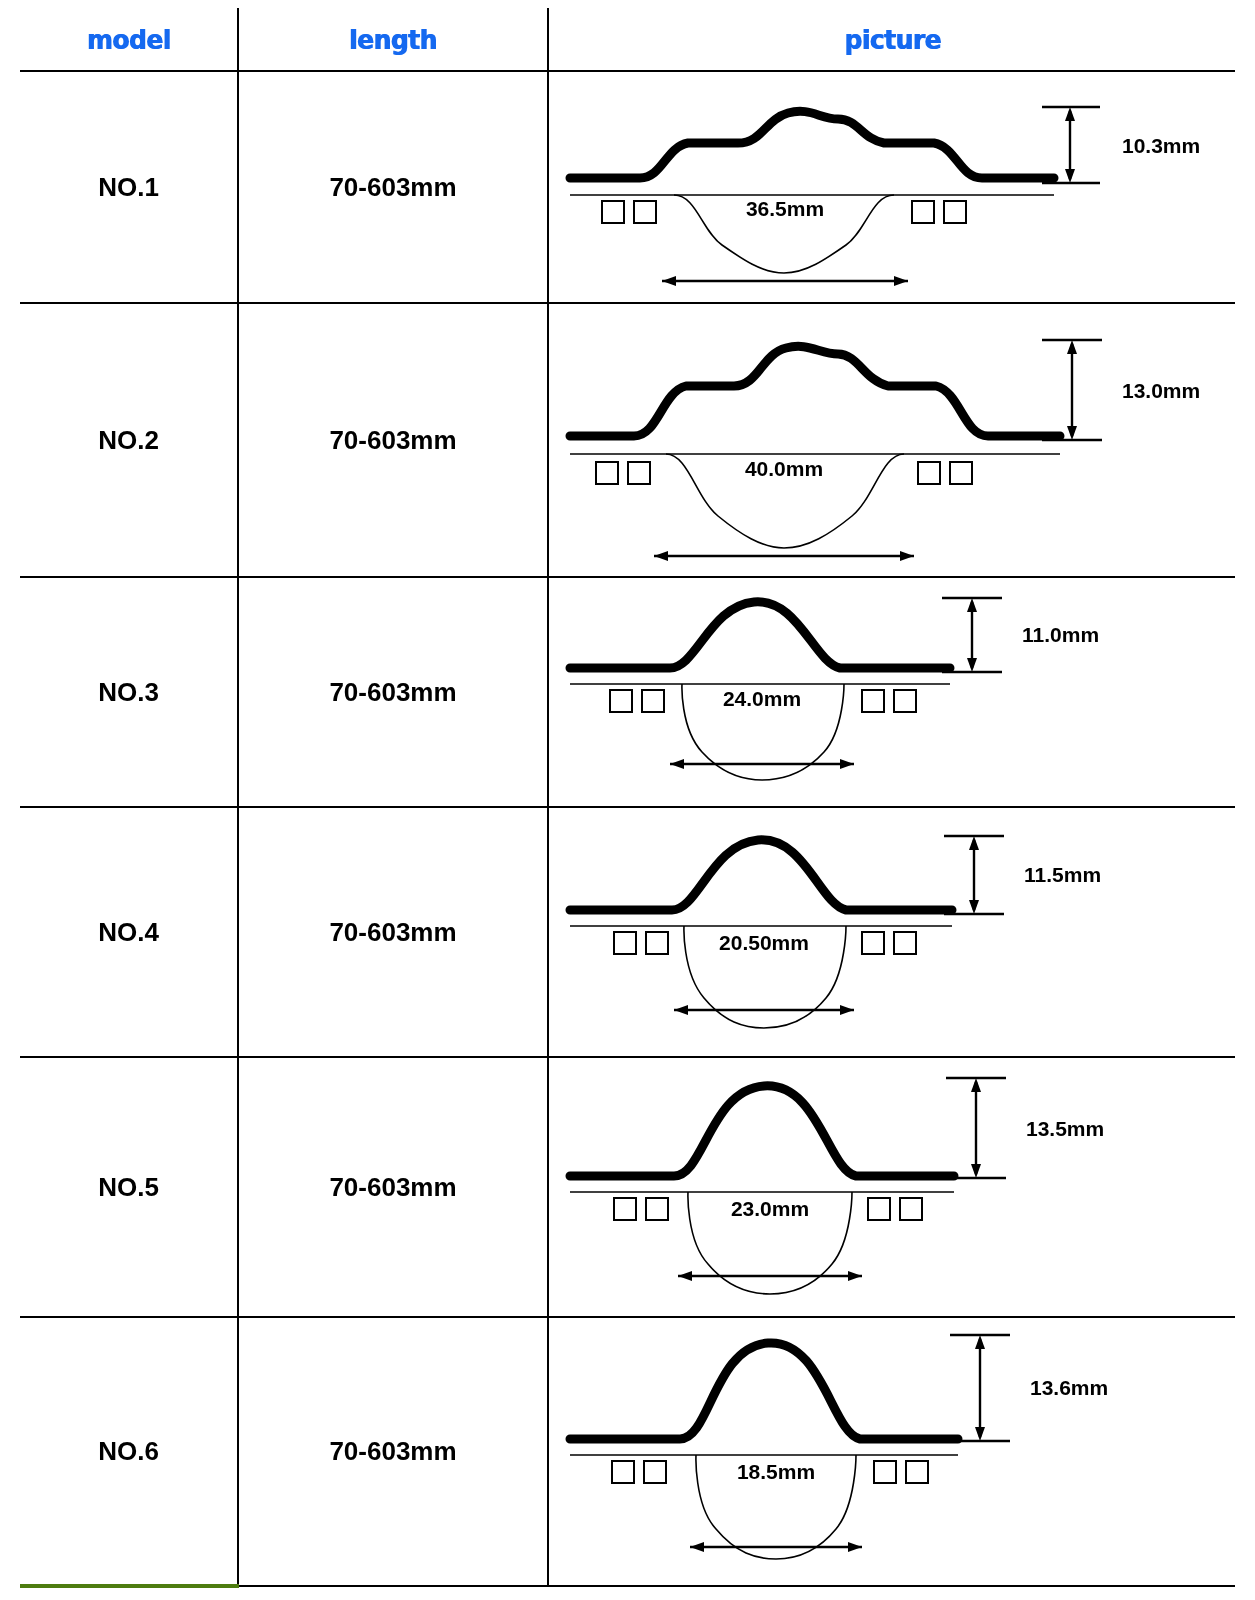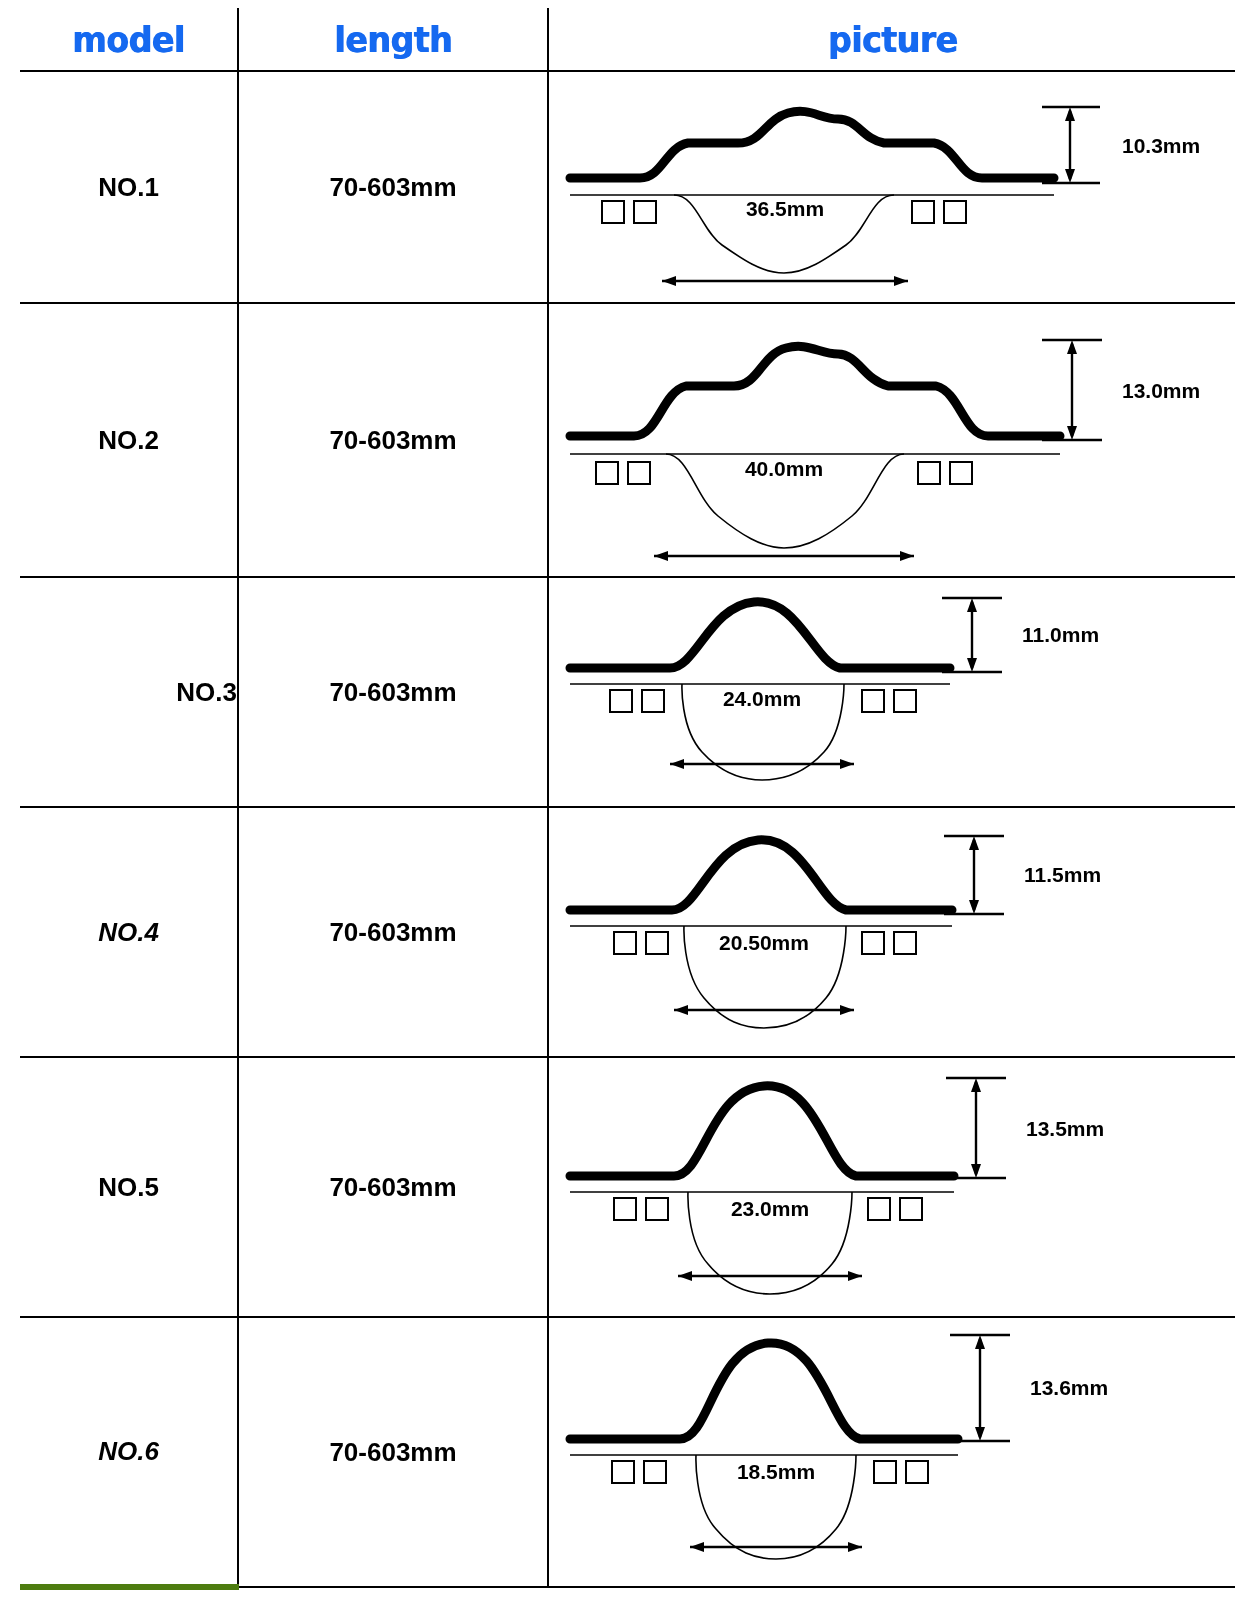--- a/index.html
+++ b/index.html
@@ -39,21 +39,21 @@
   }
   table.spec th {
     border-bottom: 2px solid #000;
   }
   
   table.spec th.sep, table.spec td.sep {
     border-right: 2px solid #000;
   }
   table.spec thead th {
     height: 62px;
-    font-size: 36px;
+    font-size: 27px;
     font-weight: bold;
     color: #1569f0;
     letter-spacing: -0.5px;
     font-family: "DejaVu Sans", sans-serif;
     text-align: center;
   }
   .hdr-label {
     display: inline-block;
     transform: scaleX(0.92);
     text-shadow: 1px 0 0 #1569f0;
@@ -186,21 +186,21 @@
               <path class="arrowline" d="M510,38 L510,130"></path>
               <path d="M510,34 L505,48 L515,48 Z" fill="#000"></path>
               <path d="M510,134 L505,120 L515,120 Z" fill="#000"></path>
               <text class="dim-text" x="560" y="92" text-anchor="start">13.0mm</text>
             </svg>
           </span>
         </td>
       </tr>
 
       <tr>
-        <td class="sep" style="height:228px;text-align:right;">NO.3</td>
+        <td class="sep" style="height:228px;">NO.3</td>
         <td class="sep">70-603mm</td>
         <td class="cell-picture">
           <span class="pic-wrap">
             <svg width="660" height="224" viewBox="0 0 660 224" xmlns="http://www.w3.org/2000/svg">
               <path class="hose-line" d="M8,88 L108,88 C134,88 148,26 192,22 C236,18 252,82 278,88 L388,88"></path>
               <path class="thin" d="M8,104 L388,104"></path>
               <path class="thin" d="M120,104 C120,104 118,148 140,172 C160,194 180,200 200,200 C222,200 244,192 262,172 C282,150 282,104 282,104"></path>
               <rect class="clampbox" x="48" y="110" width="22" height="22"></rect>
               <rect class="clampbox" x="80" y="110" width="22" height="22"></rect>
               <rect class="clampbox" x="300" y="110" width="22" height="22"></rect>
@@ -214,21 +214,21 @@
               <path class="arrowline" d="M410,22 L410,88"></path>
               <path d="M410,18 L405,32 L415,32 Z" fill="#000"></path>
               <path d="M410,92 L405,78 L415,78 Z" fill="#000"></path>
               <text class="dim-text" x="460" y="62" text-anchor="start">11.0mm</text>
             </svg>
           </span>
         </td>
       </tr>
 
       <tr>
-        <td class="sep" style="height:248px;font-style:italic;">NO.4</td>
+        <td class="sep" style="height:248px;">NO.4</td>
         <td class="sep">70-603mm</td>
         <td class="cell-picture">
           <span class="pic-wrap">
             <svg width="660" height="244" viewBox="0 0 660 244" xmlns="http://www.w3.org/2000/svg">
               <path class="hose-line" d="M8,100 L110,100 C136,100 150,34 196,30 C242,26 258,94 284,100 L390,100"></path>
               <path class="thin" d="M8,116 L390,116"></path>
               <path class="thin" d="M122,116 C122,116 120,162 142,188 C162,212 182,218 202,218 C224,218 246,210 264,188 C284,164 284,116 284,116"></path>
               <rect class="clampbox" x="52" y="122" width="22" height="22"></rect>
               <rect class="clampbox" x="84" y="122" width="22" height="22"></rect>
               <rect class="clampbox" x="300" y="122" width="22" height="22"></rect>
@@ -270,21 +270,21 @@
               <path class="arrowline" d="M414,22 L414,114"></path>
               <path d="M414,18 L409,32 L419,32 Z" fill="#000"></path>
               <path d="M414,118 L409,104 L419,104 Z" fill="#000"></path>
               <text class="dim-text" x="464" y="76" text-anchor="start">13.5mm</text>
             </svg>
           </span>
         </td>
       </tr>
 
       <tr>
-        <td class="sep" style="height:266px;border-bottom:6px solid #4d7c0f;font-style:italic;">NO.6</td>
+        <td class="sep" style="height:266px;border-bottom:4px solid #4d7c0f;">NO.6</td>
         <td class="sep">70-603mm</td>
         <td class="cell-picture">
           <span class="pic-wrap">
             <svg width="660" height="262" viewBox="0 0 660 262" xmlns="http://www.w3.org/2000/svg">
               <path class="hose-line" d="M8,118 L118,118 C148,118 152,26 206,22 C260,18 270,112 298,118 L396,118"></path>
               <path class="thin" d="M8,134 L396,134"></path>
               <path class="thin" d="M134,134 C134,134 132,184 154,208 C174,232 194,238 214,238 C236,238 256,230 274,208 C294,184 294,134 294,134"></path>
               <rect class="clampbox" x="50" y="140" width="22" height="22"></rect>
               <rect class="clampbox" x="82" y="140" width="22" height="22"></rect>
               <rect class="clampbox" x="312" y="140" width="22" height="22"></rect>

